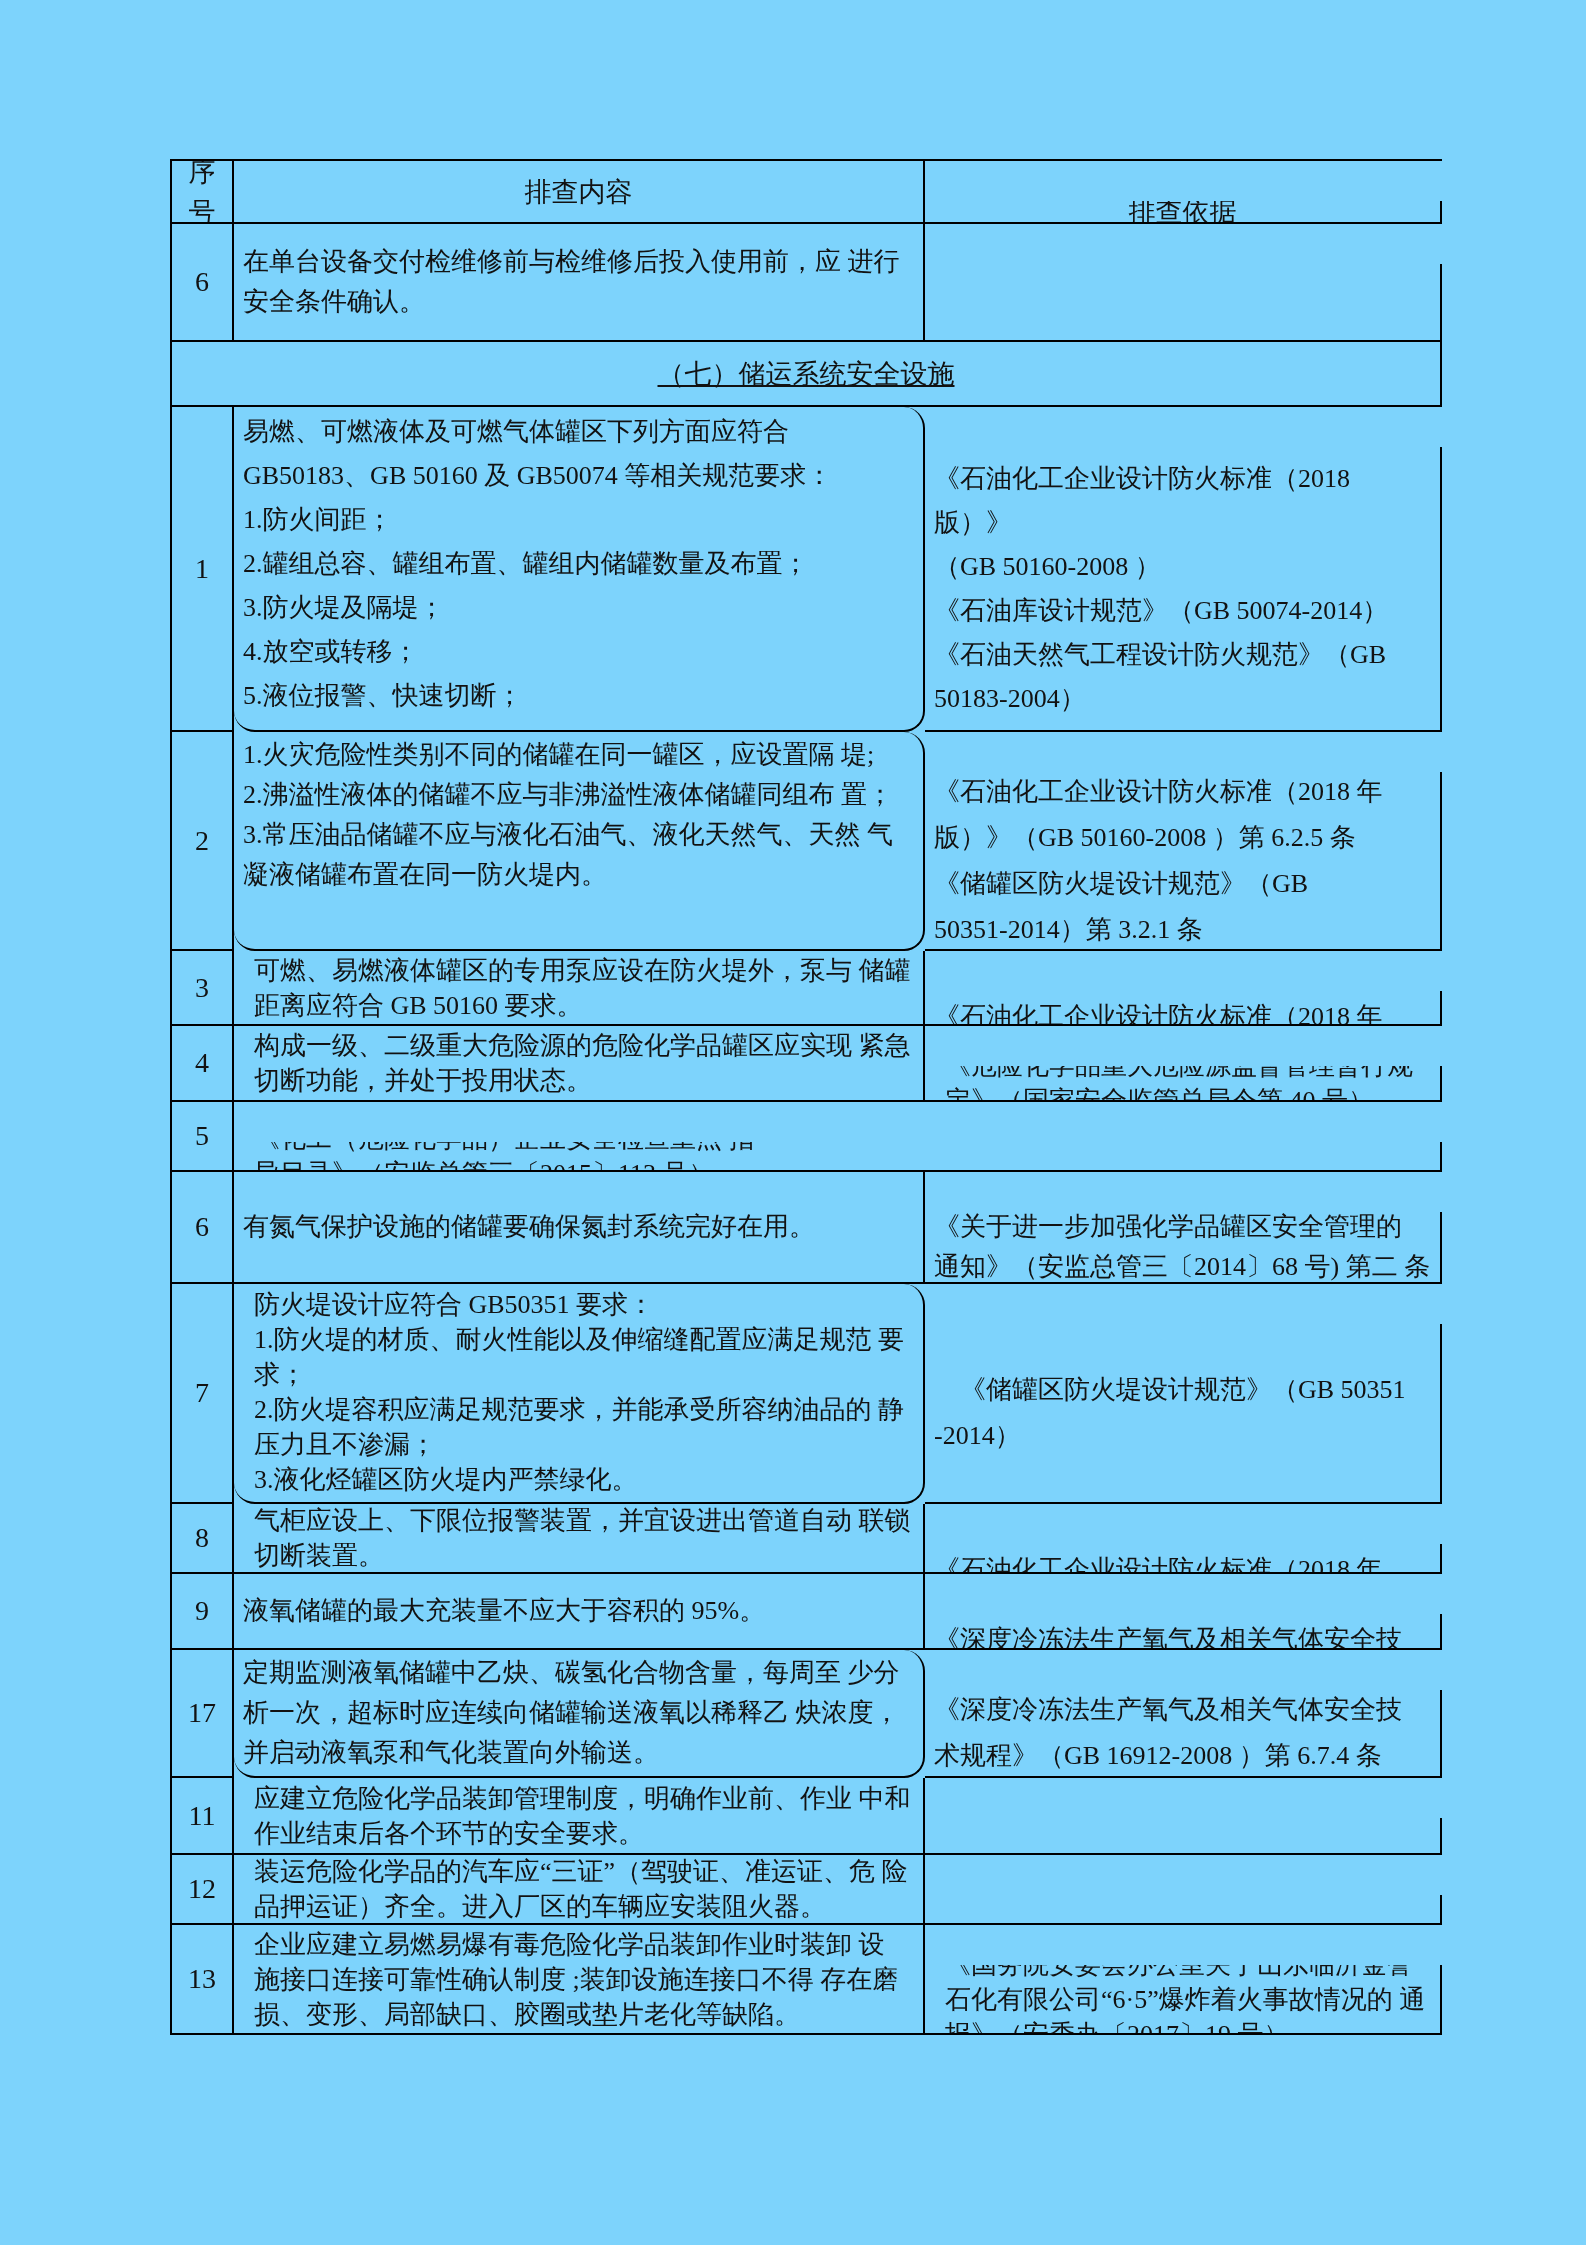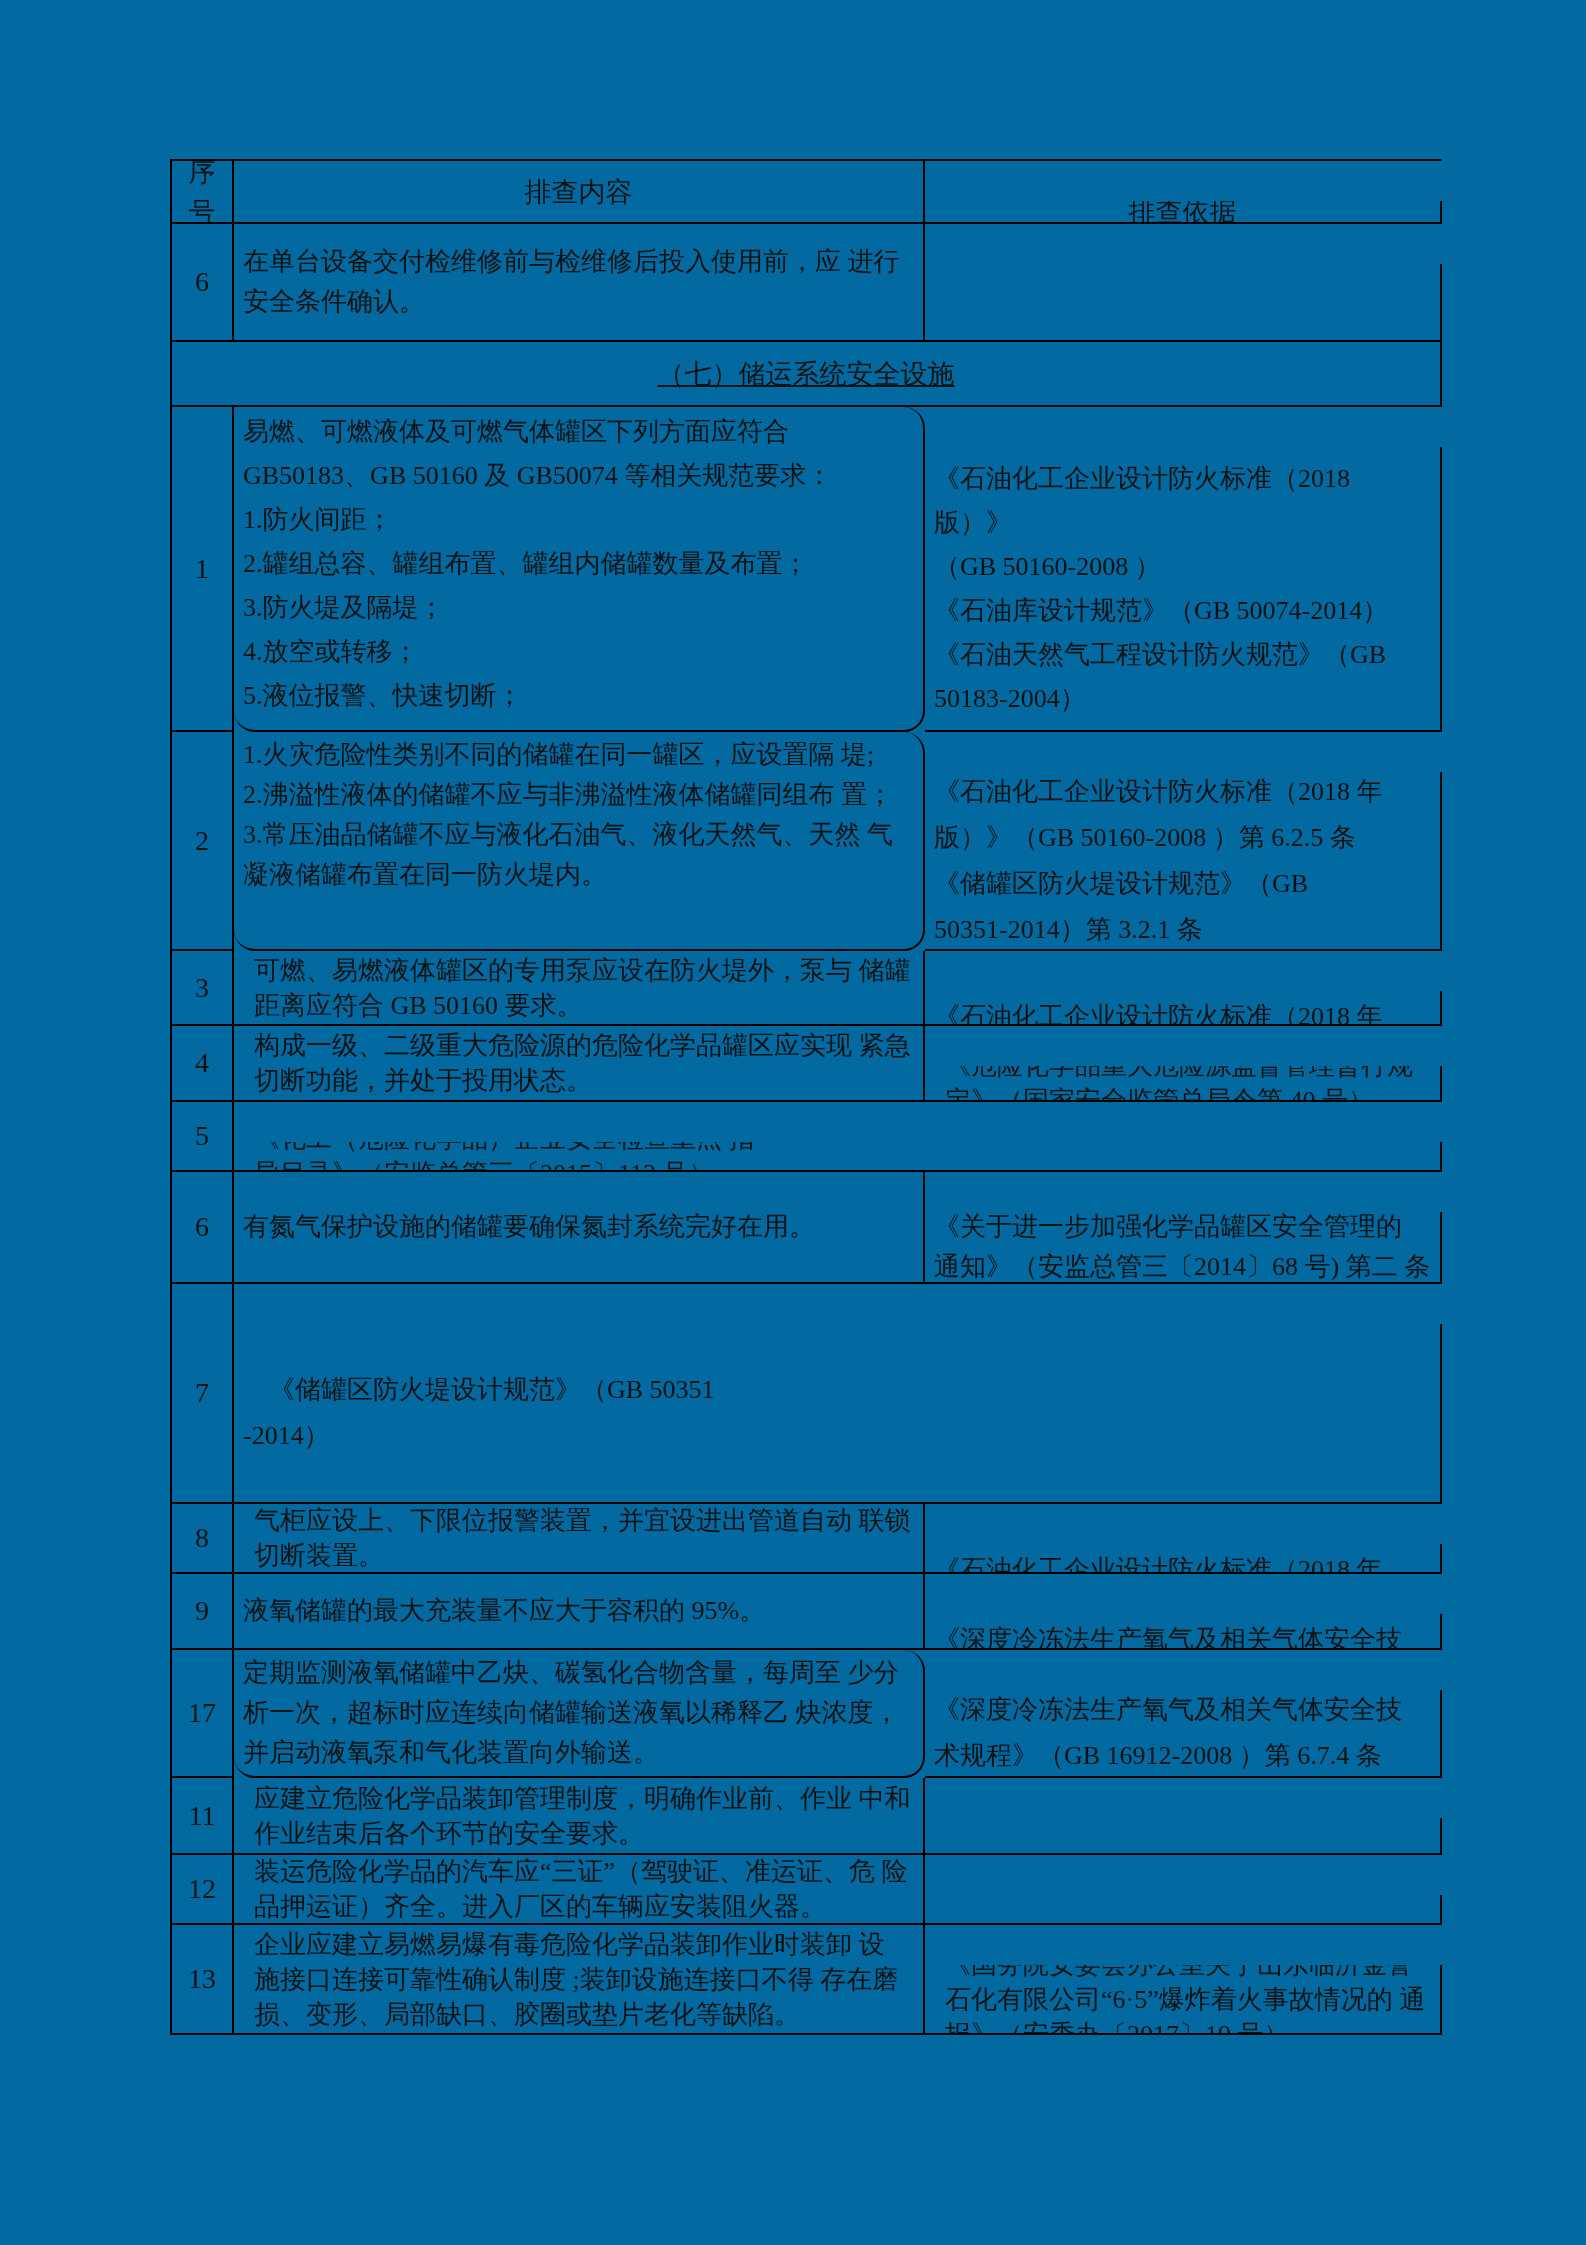--- a/index.html
+++ b/index.html
@@ -1,21 +1,21 @@
 <!DOCTYPE html>
 <html><head>
 <meta charset="utf-8">
 <style>
   html,body { margin:0; padding:0; background:#ffffff; }
   body {
     width:1586px; height:2245px;
     font-family:"Liberation Serif","DejaVu Serif",serif;
     color:#121212;
   }
-  .page { position:relative; width:1586px; height:2245px; background:#0369a1; overflow:hidden; }
+  .page { position:relative; width:1586px; height:2245px; background:#7dd3fc; overflow:hidden; }
   .tbl {
     position:absolute; left:170px; top:159px; width:1272px;
     border-top:2px solid #000; border-left:2px solid #000;
     box-sizing:border-box;
   }
   .row { display:flex; width:100%; box-sizing:border-box; }
   .cell {
     box-sizing:border-box;
     border-right:2px solid #000; border-bottom:2px solid #000;
     overflow:hidden;
@@ -116,20 +116,26 @@
 
     <div class="row h112">
       <div class="cell c-no">6</div>
       <div class="cell c-cont">有氮气保护设施的储罐要确保氮封系统完好在用。</div>
       <div class="cell c-basis">《关于进一步加强化学品罐区安全管理的
 通知》（安监总管三〔2014〕68 号) 第二 条</div>
     </div>
 
     <div class="row h220">
       <div class="cell c-no">7</div>
+      <div class="cell c-cont v-top lh35">防火堤设计应符合 GB50351 要求：
+1.防火堤的材质、耐火性能以及伸缩缝配置应满足规范 要
+求；
+2.防火堤容积应满足规范要求，并能承受所容纳油品的 静
+压力且不渗漏；
+3.液化烃罐区防火堤内严禁绿化。</div>
       <div class="cell c-basis lh46">　《储罐区防火堤设计规范》（GB 50351
 -2014）</div>
     </div>
 
     <div class="row h70">
       <div class="cell c-no">8</div>
       <div class="cell c-cont lh35">气柜应设上、下限位报警装置，并宜设进出管道自动 联锁
 切断装置。</div>
       <div class="cell c-basis clip">《石油化工企业设计防火标准（2018 年
 版）》（GB 50160-2008 ）第 6.3.12 条</div>

